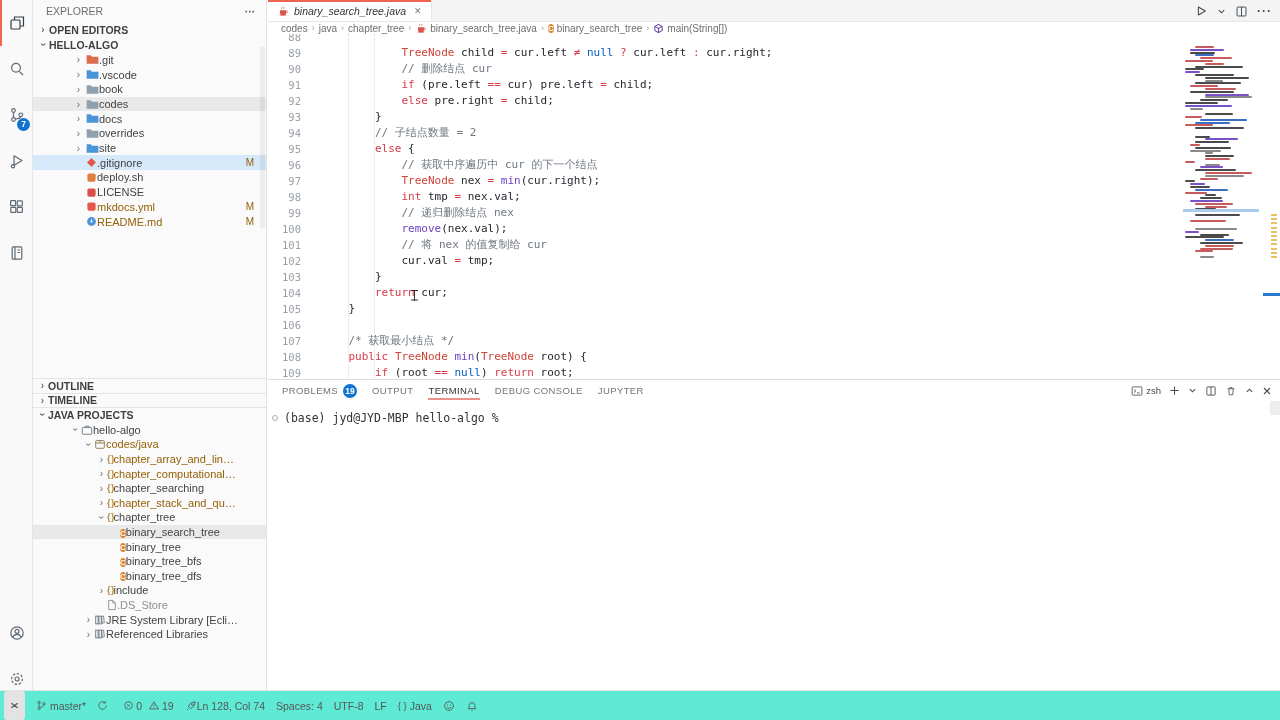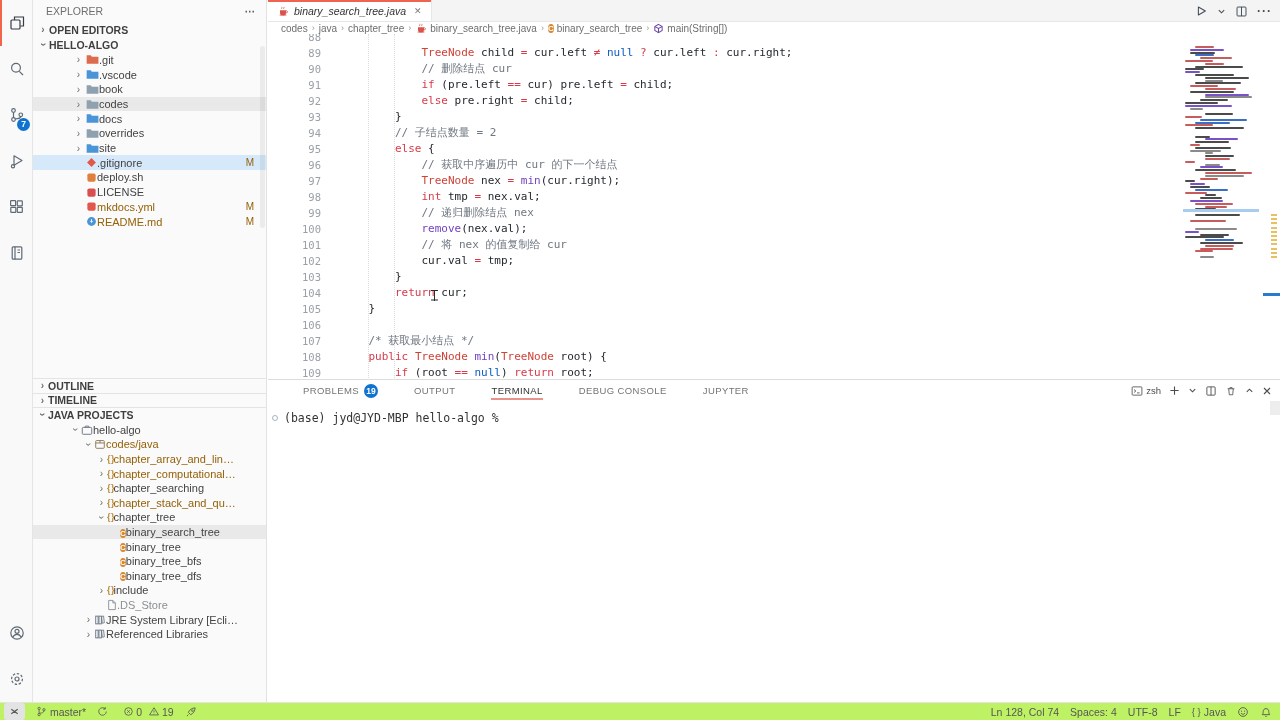--- a/index.html
+++ b/index.html
@@ -46,21 +46,21 @@
   .tab .title { font-size:10.5px; font-style:italic; color:#333; }
   .tab .close { font-size:9px; color:#7a7a7a; margin-left:3px; }
   .editor-actions { position:absolute; right:8px; top:0; height:22px; display:flex; align-items:center; gap:9px; color:#424d57; }
   .ea { cursor:pointer; display:flex; align-items:center; }
   .ea-more { font-size:12px; font-weight:bold; letter-spacing:1px; color:#424d57; }
   .breadcrumbs { position:absolute; left:0; right:0; top:22px; height:12px; display:flex; align-items:center; padding-left:13px; font-size:10px; color:#6e6e6e; background:#fff; white-space:nowrap; }
   .bc-item { display:flex; align-items:center; gap:3px; cursor:pointer; }
   .bc-sep { margin:0 4px; color:#9a9a9a; font-size:9px; }
 
   
-  .codearea { position:absolute; left:0; right:0; top:34px; bottom:0; overflow:hidden; background:#fff;margin-left:20px; }
+  .codearea { position:absolute; left:0; right:0; top:34px; bottom:0; overflow:hidden; background:#fff; }
   .codeinner { position:absolute; left:0; right:0; top:-5px; }
   .cl { display:flex; height:16px; line-height:16px; font-family:"DejaVu Sans Mono","Liberation Mono",monospace; font-size:11px; white-space:pre; cursor:text; }
   .ln { width:43px; padding-right:10px; text-align:right; color:#9aa0a6; flex:none; font-size:10.5px; }
   .ct { margin-left:11px; }
   .tk-p  { color:#24292e; }
   .tk-k  { color:#d73a49; }
   .tk-t  { color:#ce4338;text-align:right; }
   .tk-o  { color:#d73a49; }
   .tk-cm { color:#6f7781; }
   .tk-nl { color:#0a5dc2; }
@@ -72,34 +72,34 @@
   .oruler { position:absolute; right:0; top:0; bottom:0; width:17px; }
   .o-warn { position:absolute; right:3px; width:6px; height:2px; background:#e2b13c; opacity:.8; }
   .o-cursor { position:absolute; right:0; width:17px; height:3px; background:#2a7ad2; }
   .ibeam { position:absolute; width:7px; height:12px; }
   .ibeam::before { content:""; position:absolute; left:3px; top:1px; bottom:1px; width:1.4px; background:#2b2b2b; }
   .ibeam::after { content:""; position:absolute; left:0; right:0; top:0; height:1.4px; background:#2b2b2b; box-shadow:0 9.5px 0 #2b2b2b; }
 
   
   .panel { position:absolute; left:268px; right:0; top:379px; bottom:18px; background:#fff; border-top:1px solid #dcdcdc; }
   .panel-tabs { position:absolute; left:0; right:0; top:0; height:21px; display:flex; align-items:center; gap:15px; padding-left:14px; }
-  .ptab { position:relative; display:flex; align-items:center; gap:5px; font-size:9.5px; letter-spacing:.4px; color:#747474; cursor:pointer; height:21px;margin-left:21px; }
+  .ptab { position:relative; display:flex; align-items:center; gap:5px; font-size:9.5px; letter-spacing:.4px; color:#747474; cursor:pointer; height:21px; }
   .ptab.active { color:#333; }
   .ptab.active::after { content:""; position:absolute; left:0; right:0; bottom:1px; height:2px; background:#e9928b; }
   .pbadge { min-width:14px; height:14px; border-radius:8px; background:#1073cf; color:#fff; font-size:8.5px; font-weight:bold; line-height:14px; text-align:center; letter-spacing:0; }
   .panel-actions { position:absolute; right:8px; top:0; height:21px; display:flex; align-items:center; gap:8px; color:#4d4d4d; }
   .pa { cursor:pointer; display:flex; align-items:center; gap:3px; }
   .pa .shell { font-size:9.5px; color:#4d4d4d; }
   .term-body { position:absolute; left:0; right:0; top:21px; bottom:0; font-family:"DejaVu Sans Mono","Liberation Mono",monospace; font-size:11.5px; color:#333; }
   .term-line { position:absolute; left:16px; top:10px; }
   .term-deco { position:absolute; left:4px; top:14px; width:6px; height:6px; border:1px solid #a9b2ba; border-radius:50%; }
   .term-scroll { position:absolute; right:0; top:0; width:10px; height:14px; background:rgba(0,0,0,0.07); }
 
   
-  .statusbar { position:absolute; left:0; right:0; bottom:0; height:18px; background:#bef264; border-top:1px solid #e4e4e4; display:flex; align-items:center; justify-content:space-between; font-size:10.5px; color:#565656; padding:0 8px 0 4px; }
+  .statusbar { position:absolute; left:0; right:0; bottom:0; height:30px; background:#5eead4; border-top:1px solid #e4e4e4; display:flex; align-items:center; font-size:10.5px; color:#565656; padding:0 8px 0 4px; }
   .st-left, .st-right { display:flex; align-items:center; gap:11px; height:100%; }
   .st-item { display:flex; align-items:center; gap:3px; cursor:pointer; white-space:nowrap; height:100%; }
   .st-chip { background:#e3e3e3; border-radius:3px; padding:1px 5px; display:flex; align-items:center; }
   .probs { gap:2px; }
   .probs svg { margin-left:4px; }
 </style>
 </head>
 <body>
 
 <div class="app">

